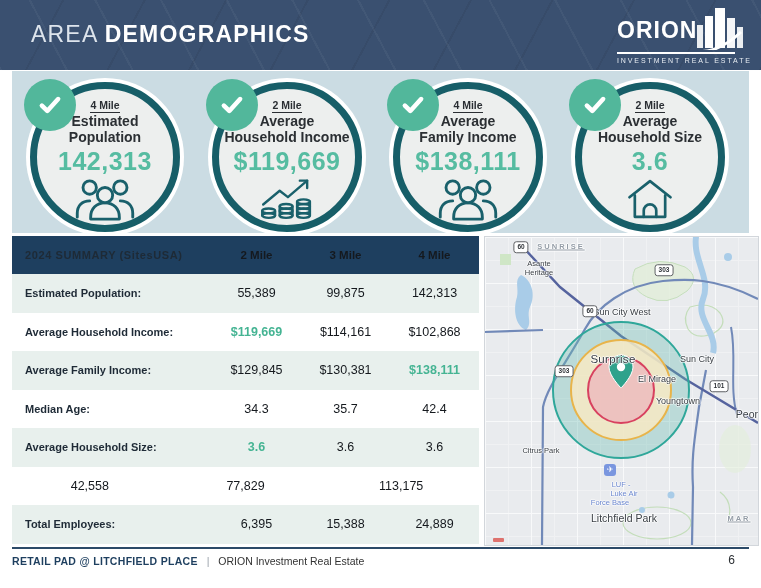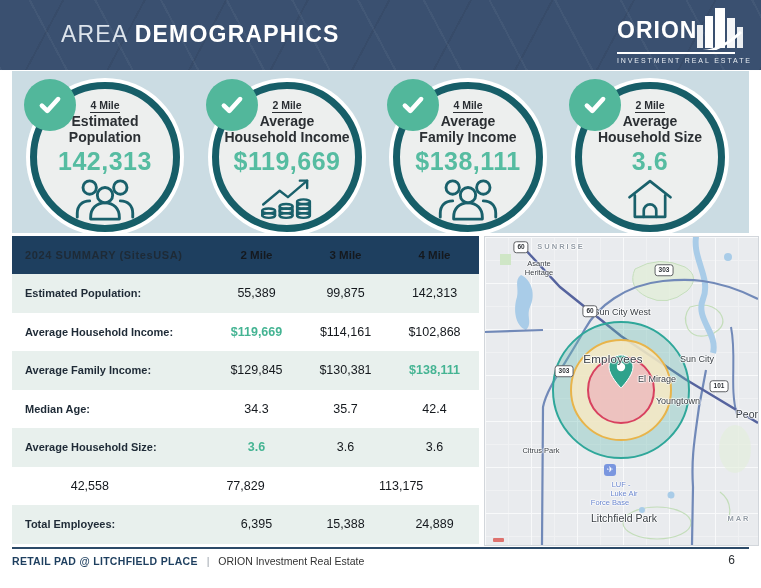--- a/index.html
+++ b/index.html
@@ -6,21 +6,21 @@
   .page{position:relative;width:761px;height:588px;background:#fff;overflow:hidden;
         font-family:"Liberation Sans",sans-serif;}
 
   
   .header{position:absolute;left:0;top:0;width:761px;height:70px;
     background:
       repeating-linear-gradient(62deg, rgba(255,255,255,0.045) 0 2px, transparent 2px 58px),
       repeating-linear-gradient(-62deg, rgba(0,0,0,0.06) 0 2px, transparent 2px 72px),
       #3A5070;}
   .htitle{position:absolute;left:31px;top:21px;color:#fff;font-size:23px;letter-spacing:1.2px;}
-  .htitle .light{font-weight:normal;color:#DDE4EC;margin-left:30px;}
+  .htitle .light{font-weight:normal;color:#DDE4EC;}
   .htitle .bold{font-weight:bold;color:#FFFFFF;}
   .logo{position:absolute;right:16px;top:8px;width:128px;text-align:left;color:#fff;}
   .logo-row{position:relative;height:40px;}
   .logo-text{position:absolute;left:0;top:9px;font-size:23px;font-weight:bold;letter-spacing:1px;}
   .logo-icon{position:absolute;right:2px;top:0;}
   .logo-line{position:absolute;left:0;top:44px;width:118px;height:2px;background:#fff;}
   .logo-tag{position:absolute;left:0;top:49px;font-size:7px;letter-spacing:1.9px;white-space:nowrap;color:#E8EDF3;}
 
   
   .band{position:absolute;left:12px;top:71px;width:737px;height:162px;background:#CBDCE3;}
@@ -52,21 +52,21 @@
        background-color:#E9EBEE;
        background-image:
          linear-gradient(#F8F9FA 1px, transparent 1px),
          linear-gradient(90deg,#F8F9FA 1px, transparent 1px),
          linear-gradient(#F0F1F3 1px, transparent 1px),
          linear-gradient(90deg,#F0F1F3 1px, transparent 1px);
        background-size:46px 46px,46px 46px,23px 23px,23px 23px;}
   .map svg.geom{position:absolute;left:0;top:0;}
   .mlabel{position:absolute;transform:translate(-50%,-50%);white-space:nowrap;color:#3B4046;
           font-size:9px;text-shadow:-1px 0 1px #fff,1px 0 1px #fff,0 1px 1px #fff,0 -1px 1px #fff;}
-  .mlabel.gray{color:#939CA6;font-size:7.5px;letter-spacing:2px;font-weight:bold;}
+  .mlabel.gray{color:#939CA6;font-size:7.5px;letter-spacing:2px;font-weight:bold;text-decoration:underline;}
   .mlabel.sm{font-size:7.5px;}
   .mlabel.big{font-size:11.5px;letter-spacing:.3px;}
   .mlabel.big2{font-size:10.5px;}
   .mlabel.blue{color:#6B87CF;font-size:7.5px;}
   .shield{position:absolute;transform:translate(-50%,-50%);background:#fff;border:1px solid #5E6064;
           border-radius:3px;font-size:6.5px;font-weight:bold;color:#2F3338;padding:1.5px 3px;line-height:1;}
   .airport{position:absolute;transform:translate(-50%,-50%);width:12px;height:12px;background:#7A96DF;
            border-radius:3px;color:#fff;font-size:8px;line-height:12px;text-align:center;}
   .maplogo{position:absolute;left:8px;bottom:3px;width:11px;height:4px;background:#D94A43;opacity:.75;border-radius:1px;}
 
@@ -296,21 +296,21 @@
       <g transform="translate(136,118)">
         <path d="M0 0 c-7 0 -12 5 -12 12 c0 9 12 21 12 21 s12 -12 12 -21 c0 -7 -5 -12 -12 -12 z" fill="#2FA28C" stroke="#fff" stroke-width="1"></path>
         <circle cx="0" cy="12" r="4.2" fill="#fff"></circle>
       </g>
     </svg>
     <div>
         <span class="mlabel gray" style="left: 76px; top: 9px;">SUNRISE</span>
         <span class="mlabel sm" style="left: 54px; top: 26px;">Asante</span>
         <span class="mlabel sm" style="left: 54px; top: 35px;">Heritage</span>
         <span class="mlabel" style="left: 137px; top: 75px;">Sun City West</span>
-        <span class="mlabel big" style="left: 128px; top: 122px;">Employees</span>
+        <span class="mlabel big" style="left: 128px; top: 122px;">Surprise</span>
         <span class="mlabel" style="left: 212px; top: 122px;">Sun City</span>
         <span class="mlabel" style="left: 172px; top: 142px;">El Mirage</span>
         <span class="mlabel" style="left: 193px; top: 164px;">Youngtown</span>
         <span class="mlabel big2" style="left: 266px; top: 177px;">Peoria</span>
         <span class="mlabel sm" style="left: 56px; top: 213px;">Citrus Park</span>
         <span class="mlabel blue" style="left: 136px; top: 247px;">LUF -</span>
         <span class="mlabel blue" style="left: 139px; top: 256px;">Luke Air</span>
         <span class="mlabel blue" style="left: 125px; top: 265px;">Force Base</span>
         <span class="mlabel big2" style="left: 139px; top: 281px;">Litchfield Park</span>
         <span class="mlabel gray" style="left: 254px; top: 281px;">MAR</span>

